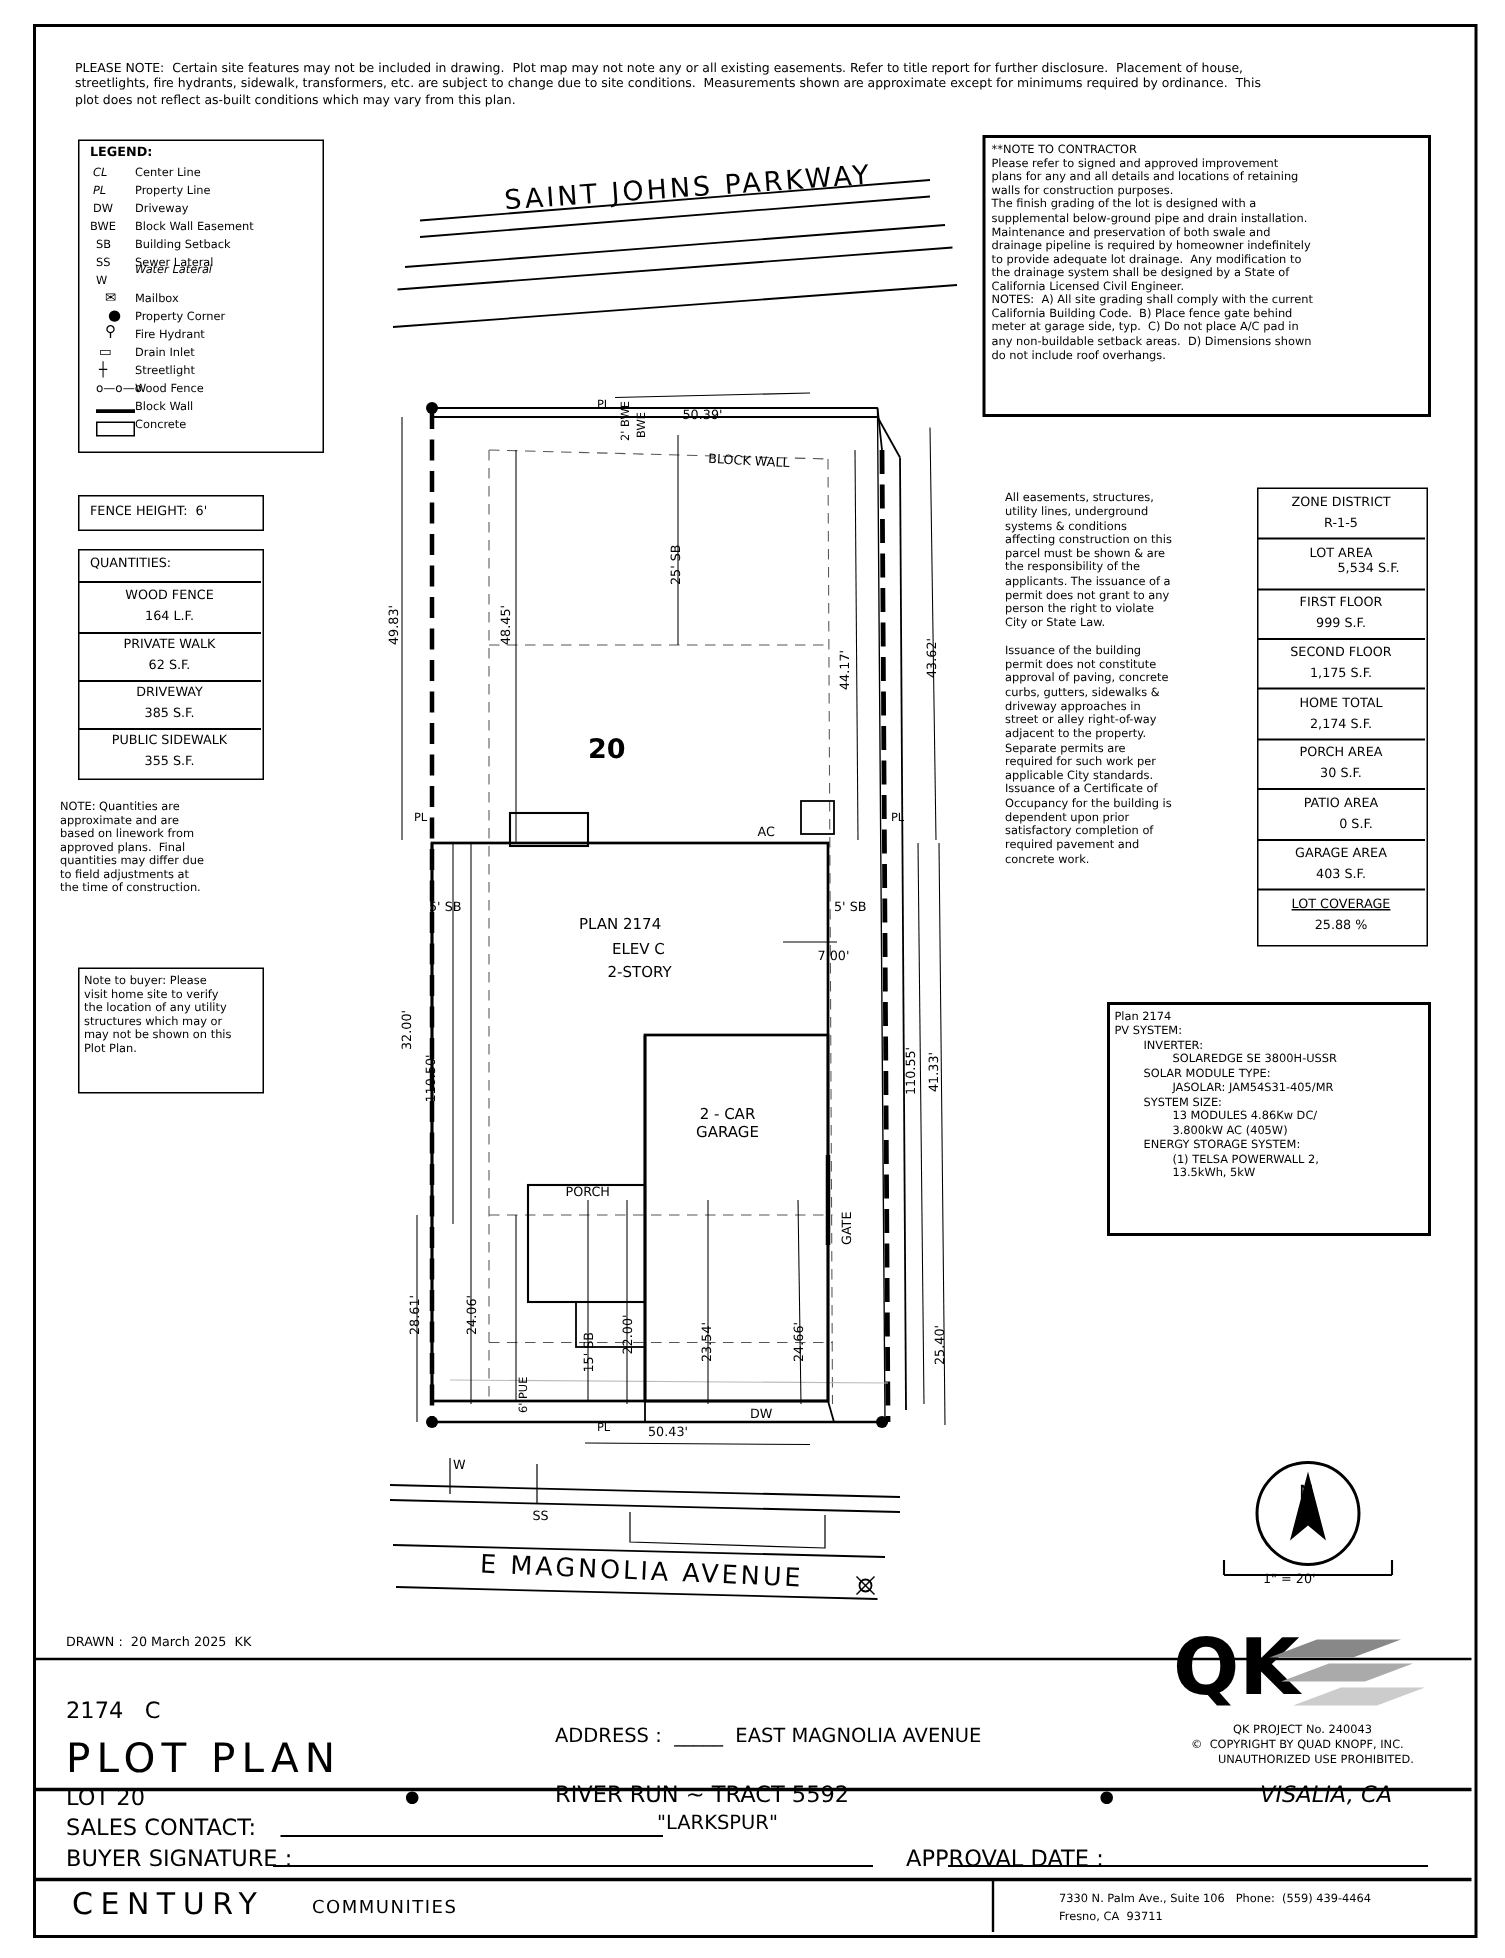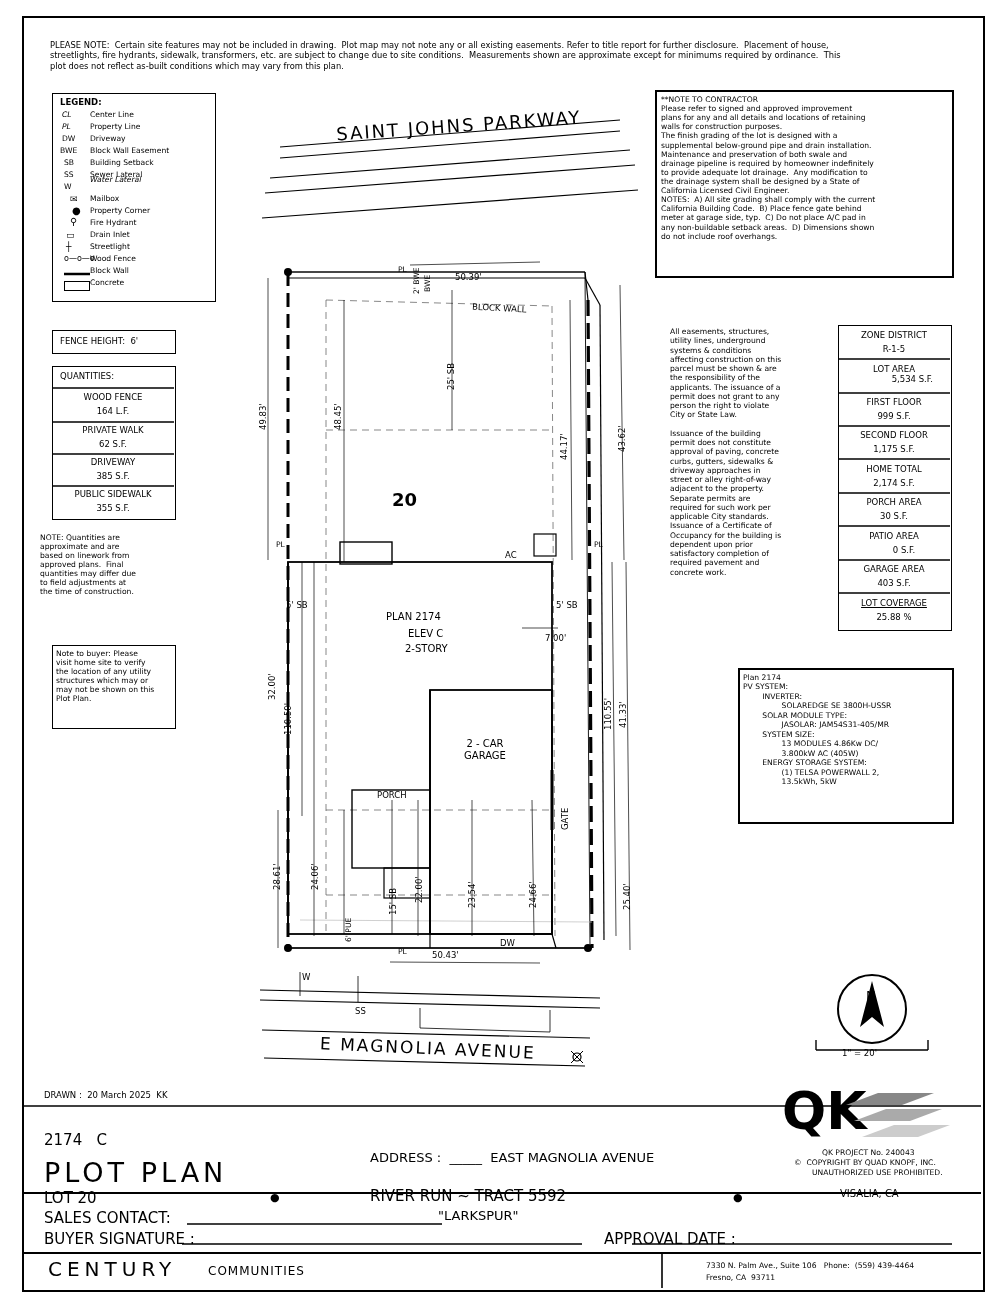--- a/index.html
+++ b/index.html
@@ -350,21 +350,21 @@
   <div class="txt small" style="left:44px;top:1090px;">DRAWN :  20 March 2025  KK</div>
   <div class="txt" style="left:44px;top:1111px;font-size:15px;margin-top:21px;">2174   C</div>
   <div class="txt" style="left:44px;top:1132px;font-size:27px;letter-spacing:4px;margin-top:25px;">PLOT PLAN</div>
   <div class="txt" style="left:370px;top:1150px;font-size:13px;">ADDRESS :  _____  EAST MAGNOLIA AVENUE</div>
 
   <div class="txt" style="left:44px;top:1190px;font-size:15px;">LOT 20</div>
   <div class="txt" style="left:270px;top:1192px;font-size:11px;">●</div>
   <div class="txt" style="left:370px;top:1188px;font-size:15px;">RIVER RUN ~ TRACT 5592</div>
   <div class="txt" style="left:438px;top:1208px;font-size:13px;">"LARKSPUR"</div>
   <div class="txt" style="left:733px;top:1192px;font-size:11px;">●</div>
-  <div class="txt" style="left:840px;top:1188px;font-size:10px;">VISALIA, CA</div>
+  <div class="txt" style="left:840px;top:1188px;font-size:15px;font-style:italic;">VISALIA, CA</div>
   <div class="txt" style="left:44px;top:1210px;font-size:15px;">SALES CONTACT:</div>
   <div class="txt" style="left:44px;top:1231px;font-size:15px;">BUYER SIGNATURE :</div>
   <div class="txt" style="left:604px;top:1231px;font-size:15px;">APPROVAL DATE :</div>
 
   <div class="txt" style="left:48px;top:1258px;font-size:20px;letter-spacing:5px;">CENTURY</div>
   <div class="txt" style="left:208px;top:1264px;font-size:12px;letter-spacing:1px;">COMMUNITIES</div>
   <div class="txt tiny" style="left:706px;top:1262px;">7330 N. Palm Ave., Suite 106   Phone:  (559) 439-4464</div>
   <div class="txt tiny" style="left:706px;top:1274px;">Fresno, CA  93711</div>
 
   <svg width="180" height="62" style="left:782px;top:1085px;">

